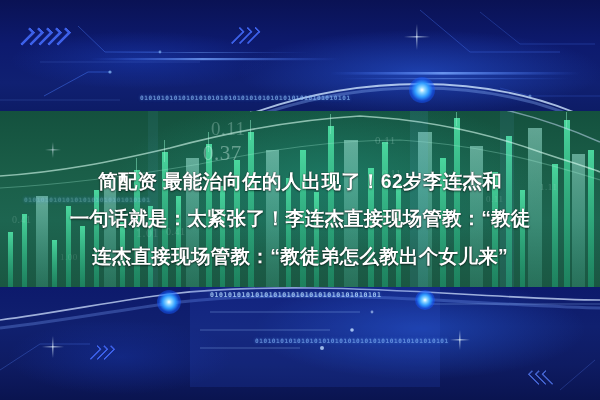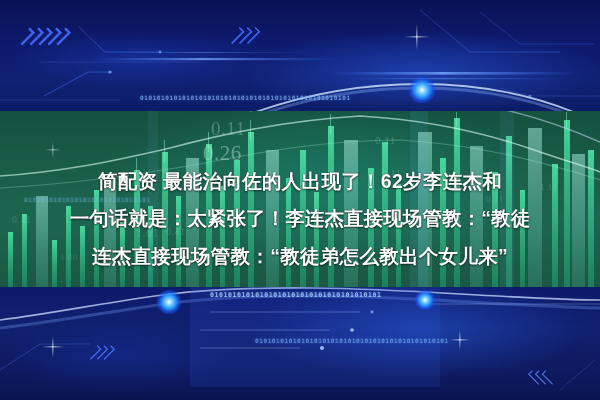--- a/index.html
+++ b/index.html
@@ -358,21 +358,21 @@
       <span></span>
       <span></span>
   </div>
 
   <div class="bincode bin-1">01010101010101010101010101010101010101010101010101</div>
   <div class="bincode bin-2">01010101010101010101010101010101010101</div>
   <div class="bincode bin-3">0101010101010101010101010101010101010101010101</div>
   <div class="bincode bin-4">010101010101010101010101010101</div>
 
   <div class="numlbl num-a">0.11</div>
-  <div class="numlbl num-b">0.26</div>
+  <div class="numlbl num-b">0.37</div>
   <div class="numlbl num-c">0.11</div>
   <div class="numlbl num-d">0.11</div>
   <div class="numlbl num-e">1.11</div>
   <div class="numlbl num-f">0.41</div>
   <div class="numlbl num-g">1.01</div>
   <div class="numlbl num-h">0.41</div>
   <div class="numlbl num-i">0.11</div>
   <div class="numlbl num-j">2.16</div>
   <div class="numlbl num-k">1.00</div>
 

